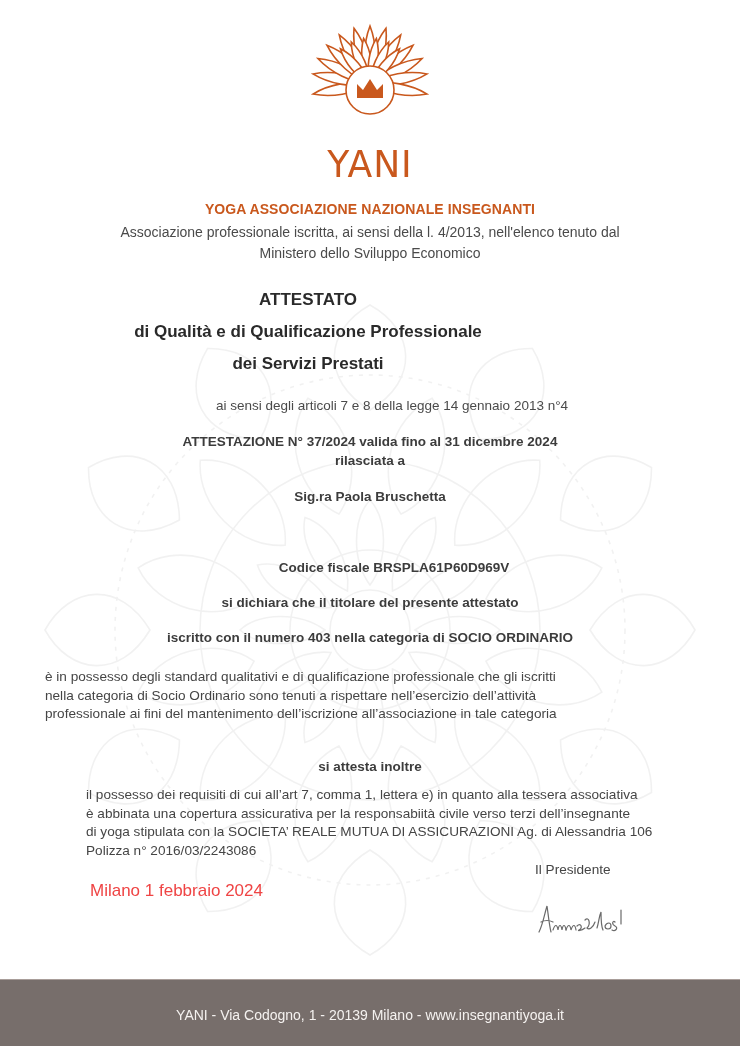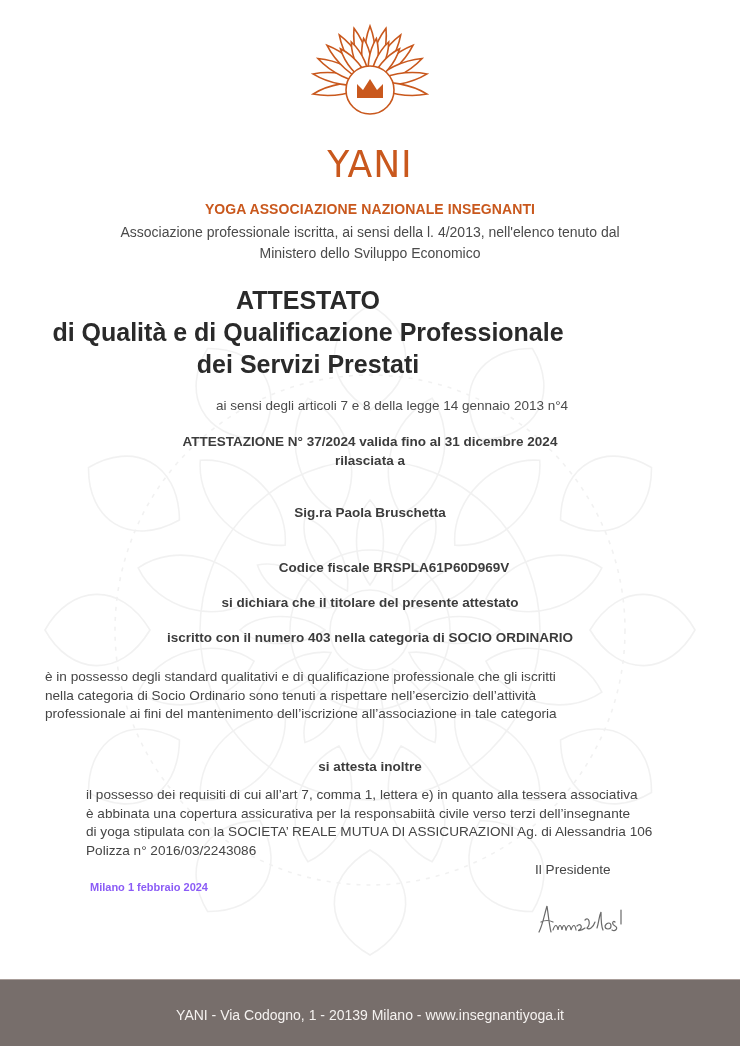--- a/index.html
+++ b/index.html
@@ -9,30 +9,30 @@
     .page { position: absolute; left: 0; top: 0; width: 740px; height: 1046px; background: #fff; }
 
     
     .mandala { position: absolute; left: 50%; top: 300px; transform: translateX(-50%); width: 740px; height: 660px; opacity: 0.5; pointer-events: none; }
 
     .logo { position: absolute; left: 310px; top: 14px; width: 120px; height: 176px; }
 
     .assoc-name { position: absolute; left: 0; width: 740px; top: 201px; text-align: center; font-weight: bold; font-size: 14px; color: #c9581d; letter-spacing: 0.1px; }
     .assoc-desc { position: absolute; left: 0; width: 740px; top: 222px; text-align: center; font-size: 14px; line-height: 21px; color: #4a4a4a; }
 
-    .title-main { position: absolute; left: 0; width: 616px; top: 284px; text-align: center; font-size: 25px; line-height: 32px; font-weight: bold; color: #2a2a2a; }
+    .title-main { position: absolute; left: 0; width: 616px; top: 284px; text-align: center; font-size: 17px; line-height: 32px; font-weight: bold; color: #2a2a2a; }
 
     .center-line { position: absolute; left: 0; width: 740px; text-align: center; font-size: 13.5px; color: #3c3c3c; }
     .center-line.bold { font-weight: bold; }
     .center-line.light { font-weight: normal; color: #4a4a4a; }
 
     .para { position: absolute; left: 45px; width: 660px; font-size: 13.6px; line-height: 18.6px; color: #454545; }
 
     .presidente { position: absolute; left: 535px; top: 862px; font-size: 13.6px; color: #454545; }
-    .place-date { position: absolute; left: 90px; top: 881px; font-size: 11px; font-weight: bold; color: #8b5cf6; }
+    .place-date { position: absolute; left: 90px; top: 881px; font-size: 17px; font-weight: normal; color: #ef4444; }
     .signature { position: absolute; left: 535px; top: 898px; width: 110px; height: 42px; }
 
     .footer { position: absolute; left: 0; top: 979px; width: 740px; height: 67px; background: #776e6b; border-top: 1px solid #a89d99; }
     .footer-text { position: absolute; left: 0; width: 740px; top: 27px; text-align: center; color: #f5f2f0; font-size: 14px; }
   </style>
 </head>
 <body>
 
 <div class="page">
 
@@ -124,21 +124,21 @@
 
   <div class="title-main">
     <div>ATTESTATO</div>
     <div>di Qualità e di Qualificazione Professionale</div>
     <div>dei Servizi Prestati</div>
   </div>
 
   <div class="center-line light" style="top:398px;padding-left:44px;">ai sensi degli articoli 7 e 8 della legge 14 gennaio 2013 n°4</div>
   <div class="center-line bold" style="top:434px;">ATTESTAZIONE N°  37/2024  valida fino al 31 dicembre 2024</div>
   <div class="center-line bold" style="top:453px;">rilasciata a</div>
-  <div class="center-line bold" style="top:489px;margin-top:16px;">Sig.ra  Paola Bruschetta</div>
+  <div class="center-line bold" style="top:489px;">Sig.ra  Paola Bruschetta</div>
   <div class="center-line bold" style="top:560px;padding-left:48px;">Codice fiscale BRSPLA61P60D969V</div>
   <div class="center-line bold" style="top:595px;">si dichiara che il titolare del presente attestato</div>
   <div class="center-line bold" style="top:630px;">iscritto con il numero 403 nella categoria di  SOCIO ORDINARIO</div>
 
   <div class="para" style="top:668px;">
     <div>è in possesso degli standard qualitativi e di qualificazione professionale che gli iscritti</div>
     <div>nella categoria di Socio Ordinario sono tenuti a rispettare nell’esercizio dell’attività</div>
     <div>professionale ai fini del mantenimento dell’iscrizione all’associazione in tale categoria</div>
   </div>
 

